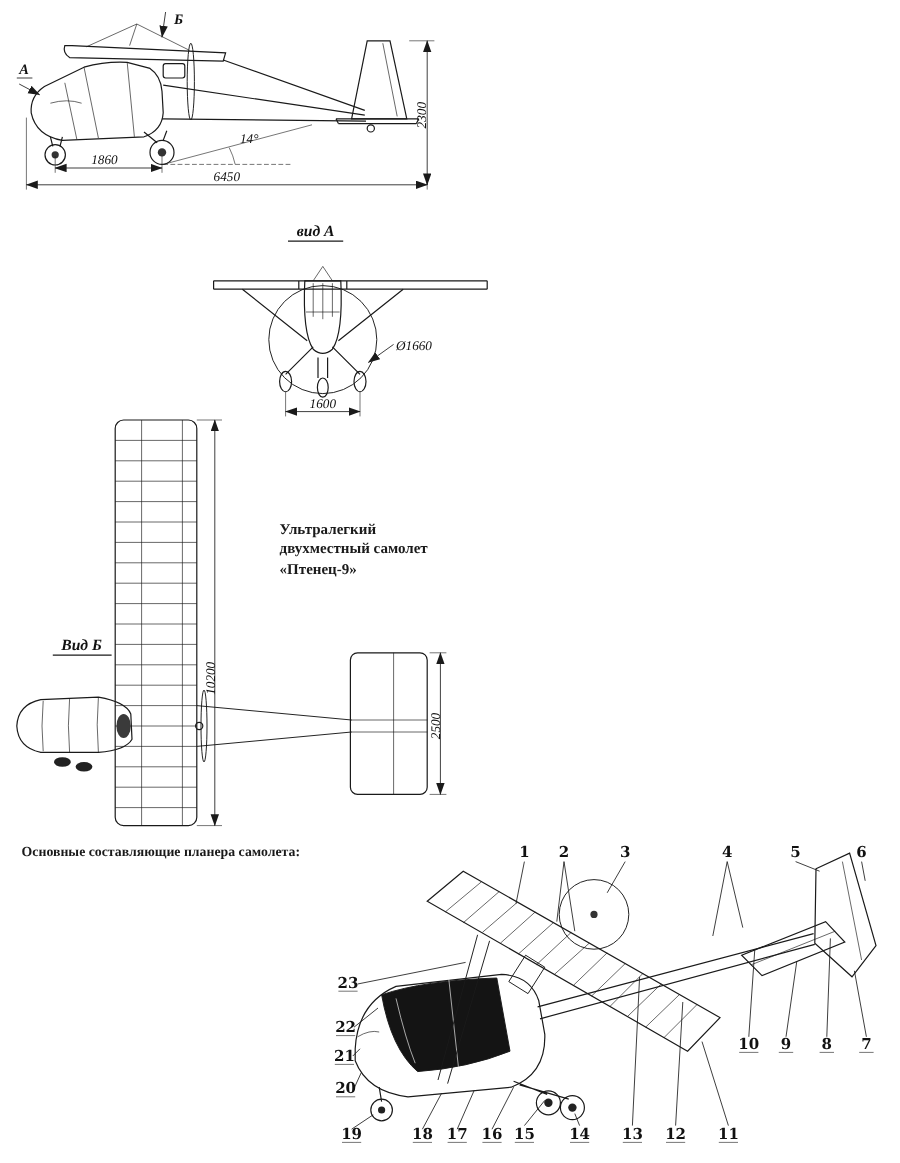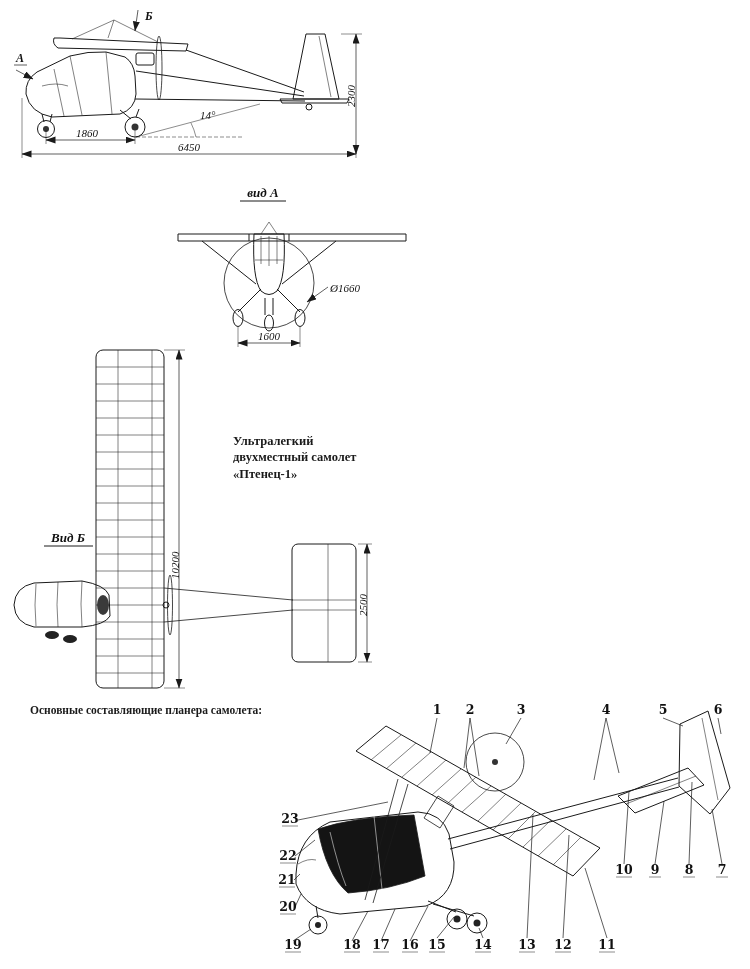--- a/index.html
+++ b/index.html
@@ -11,21 +11,21 @@
   .thin{stroke:#1a1a1a;stroke-width:.55;fill:none;}
   .med{stroke:#1a1a1a;stroke-width:.8;fill:none;}
   .dimline{stroke:#1a1a1a;stroke-width:.7;fill:none;}
   .ext{stroke:#1a1a1a;stroke-width:.5;fill:none;}
   .dimtxt{font:italic 11px "Liberation Serif",serif;fill:#111;}
   .viewlabel{font:bold italic 13px "Liberation Serif",serif;fill:#111;}
   .arrowlabel{font:bold italic 12px "Liberation Serif",serif;fill:#111;}
   .callout{font:bold 12.5px "DejaVu Serif",serif;fill:#111;text-anchor:middle;}
   .title-block{position:absolute;left:233px;top:433px;width:170px;font-weight:bold;
                font-size:12.5px;line-height:1.3;white-space:pre-line;}
-  .components{position:absolute;left:18px;top:704px;font-weight:bold;font-size:11.5px;margin-left:12px;}
+  .components{position:absolute;left:18px;top:704px;font-weight:bold;font-size:11.5px;}
 </style>
 </head>
 <body>
 
 <div class="page">
 
   <svg style="left:8px;top:6px" width="365" height="160" viewBox="0 0 365 160">
     <defs>
       <marker id="ar1" markerWidth="10" markerHeight="8" refX="9.5" refY="3.5" orient="auto-start-reverse" markerUnits="userSpaceOnUse">
         <path d="M0,0 L10,3.5 L0,7 Z" fill="#1a1a1a"></path>
@@ -180,21 +180,21 @@
 
     <g>
       <path class="ext" d="M352,206 L366,206 M352,324 L366,324"></path>
       <path class="dimline" d="M361,206 L361,324" marker-start="url(#ar3)" marker-end="url(#ar3)"></path>
       <text class="dimtxt" transform="rotate(-90 357 265)" x="344" y="269">2500</text>
     </g>
   </svg>
 
   <div class="title-block">Ультралегкий
 двухместный самолет
-«Птенец-1»</div>
+«Птенец-9»</div>
   <div class="components">Основные составляющие планера самолета:</div>
 
   <svg style="left:278px;top:696px" width="468" height="270" viewBox="0 0 468 270">
     <defs>
       <pattern id="stipdark" width="4" height="4" patternUnits="userSpaceOnUse">
         <rect width="4" height="4" fill="#b0b0b0"></rect>
         <circle cx="1" cy="1" r="0.7" fill="#222"></circle>
         <circle cx="3" cy="3" r="0.6" fill="#333"></circle>
       </pattern>
     </defs>

